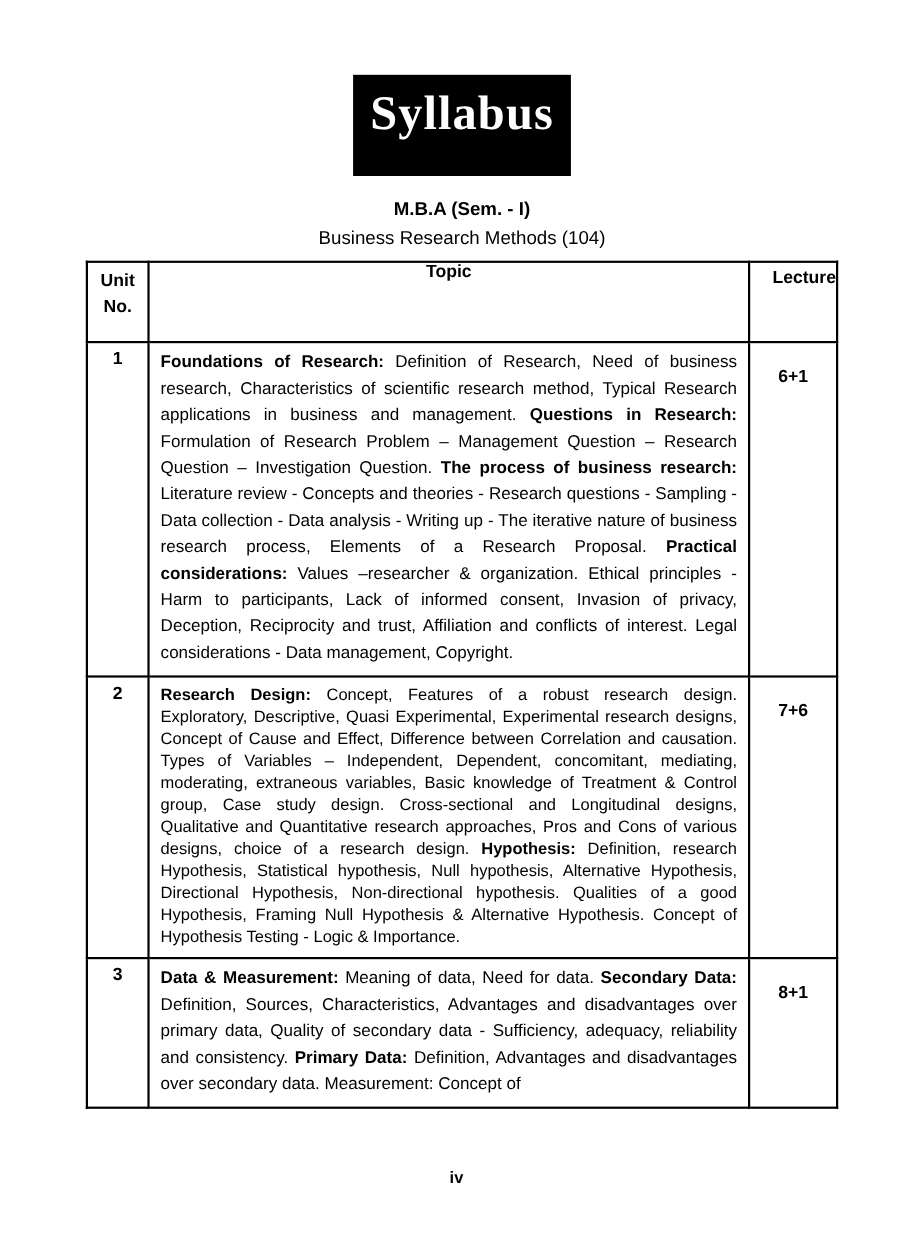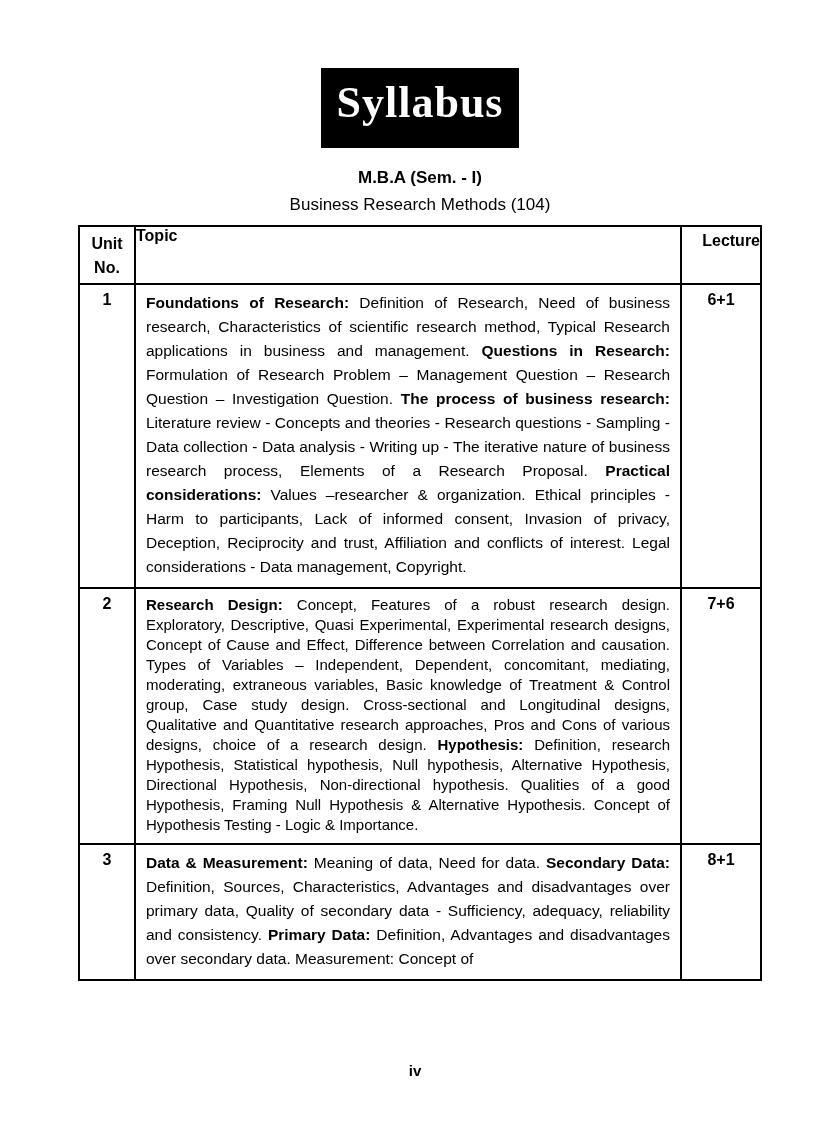--- a/index.html
+++ b/index.html
@@ -7,21 +7,21 @@
   body {
     width: 840px;
     height: 1140px;
     position: relative;
     font-family: "Liberation Sans", sans-serif;
     color: #000;
     overflow: hidden;
   }
   .banner {
     width: 198px;
-    height: 80px;
+    height: 92px;
     margin: 68px auto 0 auto;
     background: #000000;
     color: #ffffff;
     font-family: "Liberation Serif", serif;
     font-weight: bold;
     font-size: 44px;
     text-align: center;
     line-height: 70px;
     letter-spacing: 1px;
   }
@@ -50,44 +50,44 @@
   }
   col.unit-col    { width: 56px; }
   col.topic-col   { width: 546px; }
   col.lecture-col { width: 80px; }
 
   th { font-size: 16px; font-weight: bold; }
   th.unit-th {
     text-align: center;
     padding-top: 5px;
     line-height: 24px;
-    height: 58px;
+    height: 73px;
   }
   th.topic-th {
-    text-align: left;
+    text-align: center;
     vertical-align: bottom;
     padding-bottom: 5px;
   }
   th.lecture-th {
     text-align: right;
     vertical-align: top;
     padding-top: 5px;
   }
 
   td.unit-cell {
     text-align: center;
     font-weight: bold;
     font-size: 16px;
     padding-top: 6px;
   }
   td.lecture-cell {
     text-align: center;
     font-weight: bold;
     font-size: 16px;
-    padding-top: 6px;
+    padding-top: 22px;
   }
   td.topic-cell {
     padding: 6px 10px 8px 10px;
     font-size: 15.5px;
     line-height: 24px;
     text-align: justify;
   }
   
   tbody tr:nth-child(2) td.topic-cell {
     font-size: 15px;

